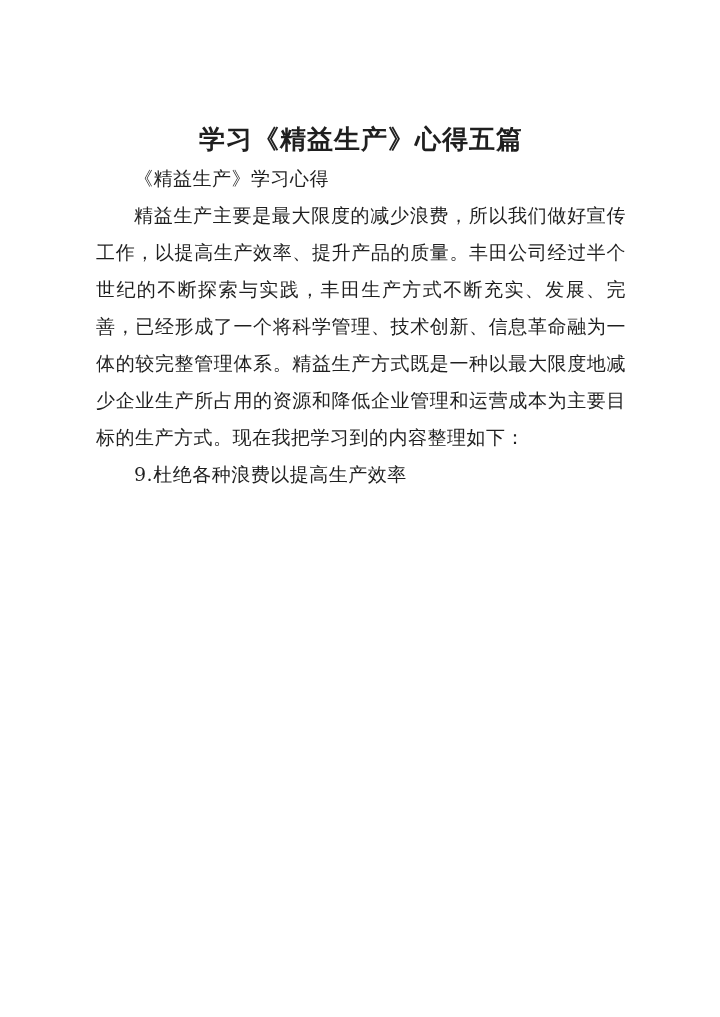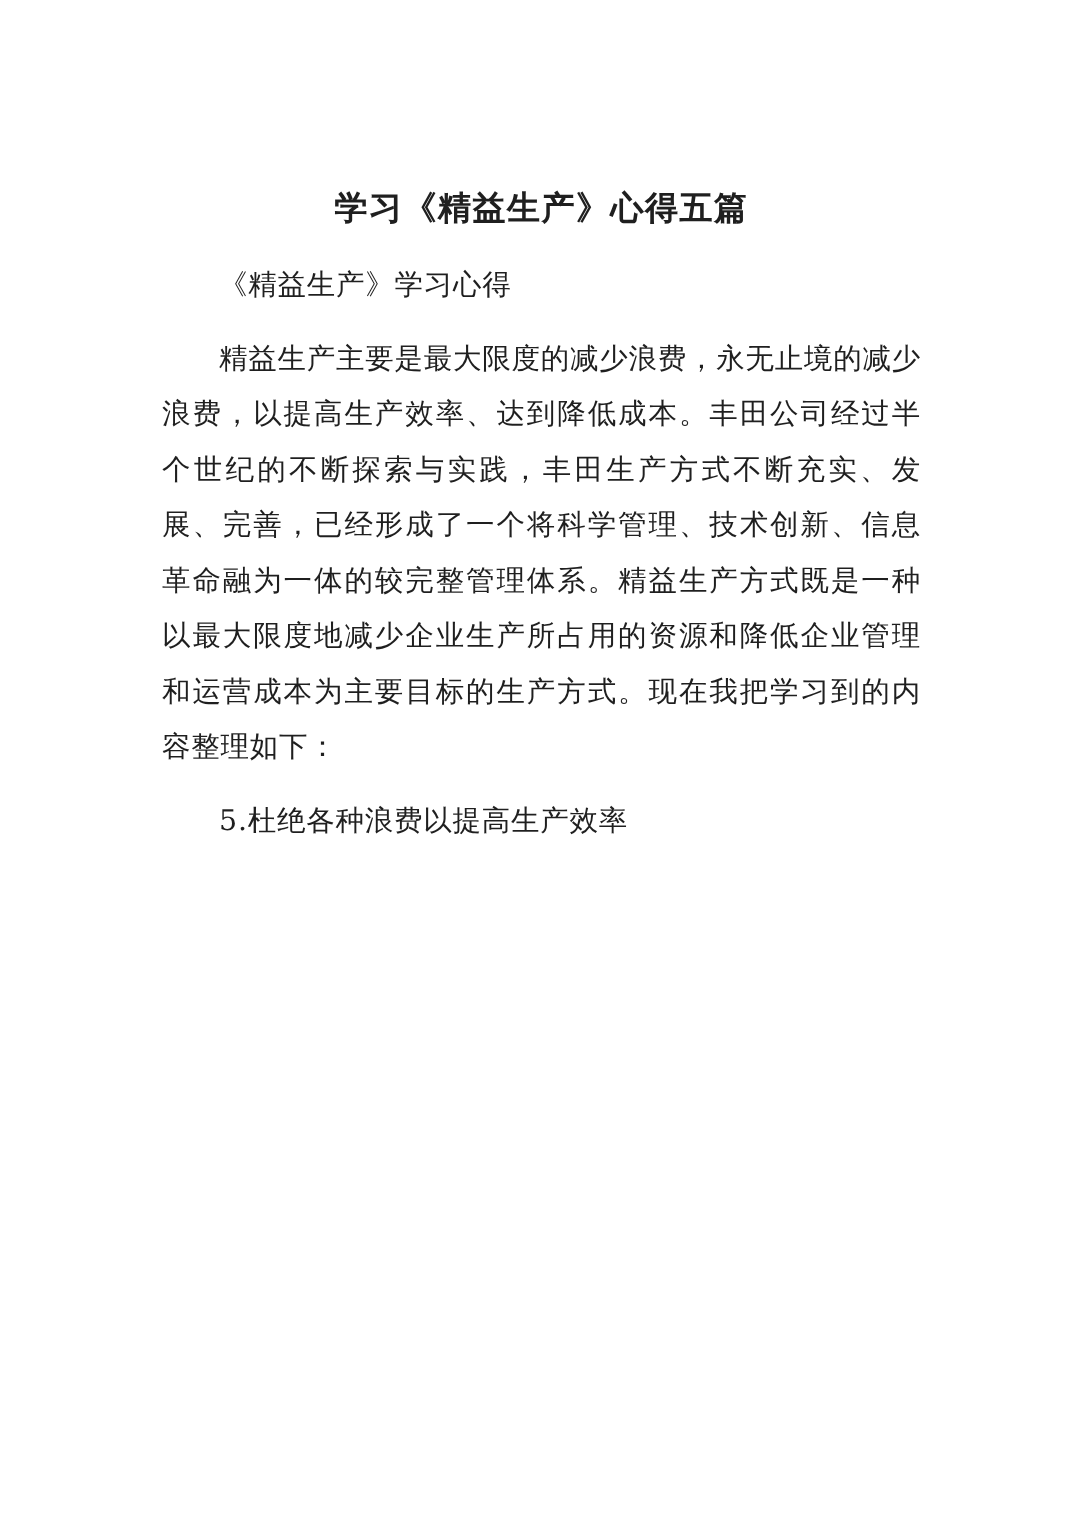--- a/index.html
+++ b/index.html
@@ -17,42 +17,42 @@
     color: #1f1f1f;
   }
   .content {
     position: absolute;
     left: 96px;
     top: 118px;
     width: 530px;
   }
   .doc-title {
     margin: 0 0 0 0;
-    font-size: 22px;
+    font-size: 26px;
     line-height: 42px;
     font-weight: 700;
     text-align: center;
     letter-spacing: 1px;
     white-space: nowrap;
   }
   .para {
-    margin: 12px;
+    margin: 0;
     font-size: 19px;
     line-height: 37px;
     text-align: justify;
     text-justify: inter-ideograph;
     text-indent: 2em;
     letter-spacing: 0.5px;
     word-break: break-all;
     overflow-wrap: anywhere;
   }
 </style>
 </head>
 <body>
 
 <div class="page">
   <div class="content">
     <h1 class="doc-title">学习《精益生产》心得五篇</h1>
     <p class="para">《精益生产》学习心得</p>
-    <p class="para">精益生产主要是最大限度的减少浪费，永无止境的减少浪费，以提高生产效率、达到降低成本。丰田公司经过半个世纪的不断探索与实践，丰田生产方式不断充实、发展、完善，已经形成了一个将科学管理、技术创新、信息革命融为一体的较完整管理体系。精益生产方式既是一种以最大限度地减少企业生产所占用的资源和降低企业管理和运营成本为主要目标的生产方式。现在我把学习到的内容整理如下：</p>
-    <p class="para">5.杜绝各种浪费以提高生产效率</p>
+    <p class="para">精益生产主要是最大限度的减少浪费，所以我们做好宣传工作，以提高生产效率、提升产品的质量。丰田公司经过半个世纪的不断探索与实践，丰田生产方式不断充实、发展、完善，已经形成了一个将科学管理、技术创新、信息革命融为一体的较完整管理体系。精益生产方式既是一种以最大限度地减少企业生产所占用的资源和降低企业管理和运营成本为主要目标的生产方式。现在我把学习到的内容整理如下：</p>
+    <p class="para">9.杜绝各种浪费以提高生产效率</p>
   </div>
 </div>
 
 </body></html>

